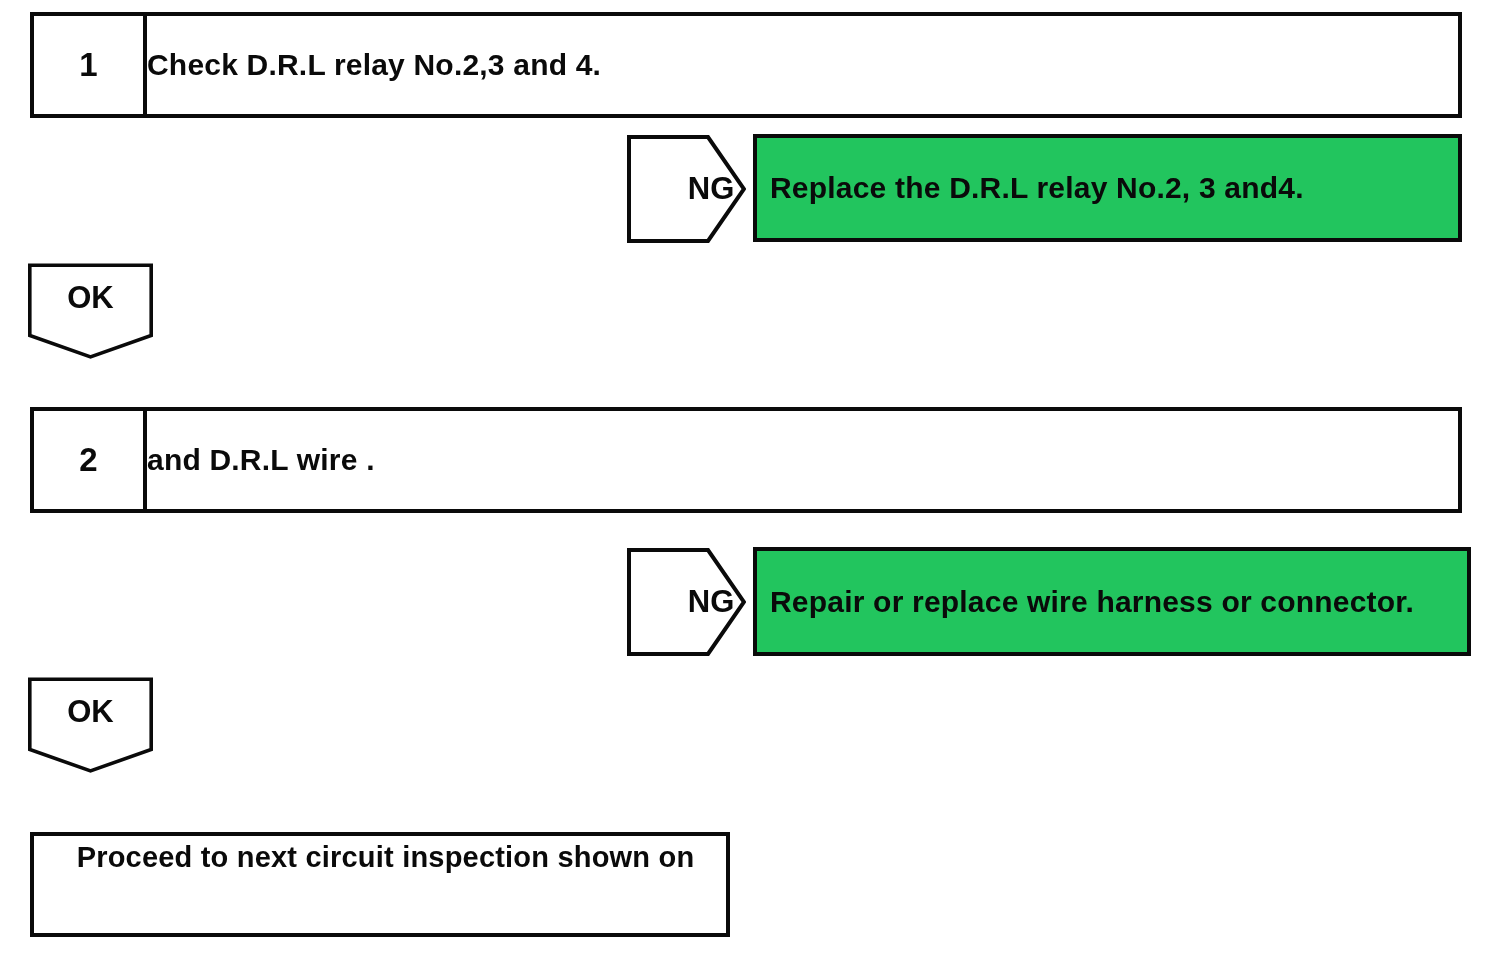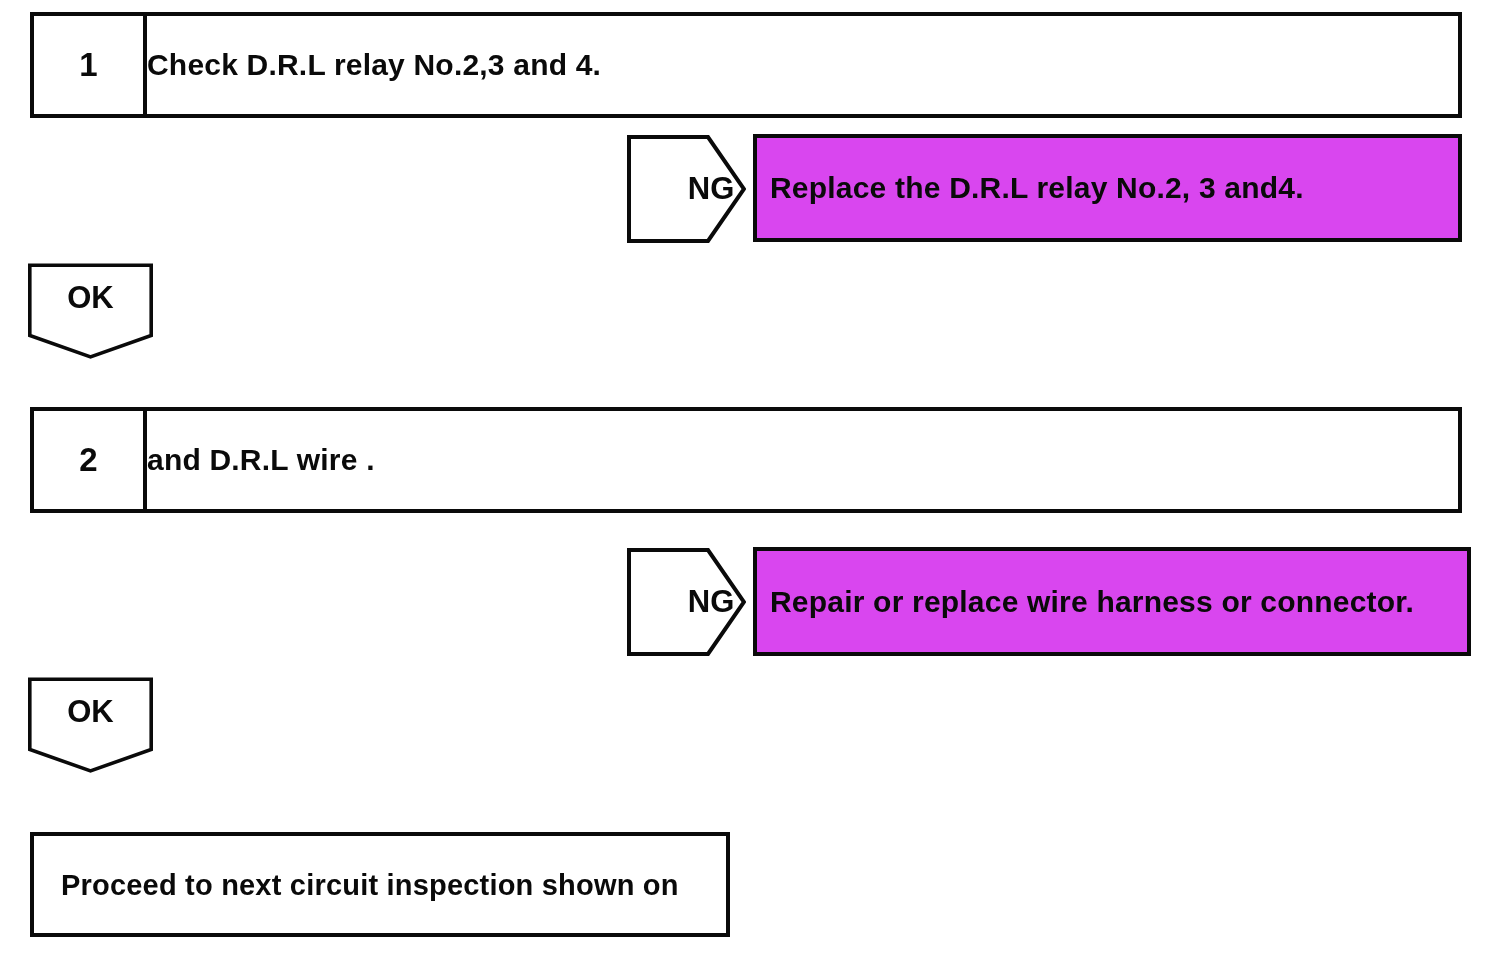--- a/index.html
+++ b/index.html
@@ -57,21 +57,21 @@
     align-items: center;
     justify-content: center;
     font-size: 31px;
     margin-left: 36px;
   }
 
   
   .action-box {
     box-sizing: border-box;
     border: 4px solid #0a0a0a;
-    background: #d946ef;
+    background: #22c55e;
     display: flex;
     align-items: center;
     padding-left: 13px;
     font-size: 30px;
     letter-spacing: 0.2px;
   }
 
   
   .ok-wrap { width: 125px; height: 108px; }
   .ok-wrap svg { display: block; width: 100%; height: 100%; }
@@ -84,21 +84,21 @@
     justify-content: center;
     font-size: 31px;
   }
 
   
   .end-box {
     box-sizing: border-box;
     border: 4px solid #0a0a0a;
     background: #ffffff;
     display: flex;
-    flex-direction: column;
+    flex-direction: row;
     justify-content: center;
     padding-left: 27px;
     padding-right: 16px;
     font-size: 29px;
     line-height: 42px;
     letter-spacing: 0.2px;
   }
   .shape-stroke { fill: #ffffff; stroke: #0a0a0a; stroke-width: 4; stroke-linejoin: miter; }
 </style>
 </head>

